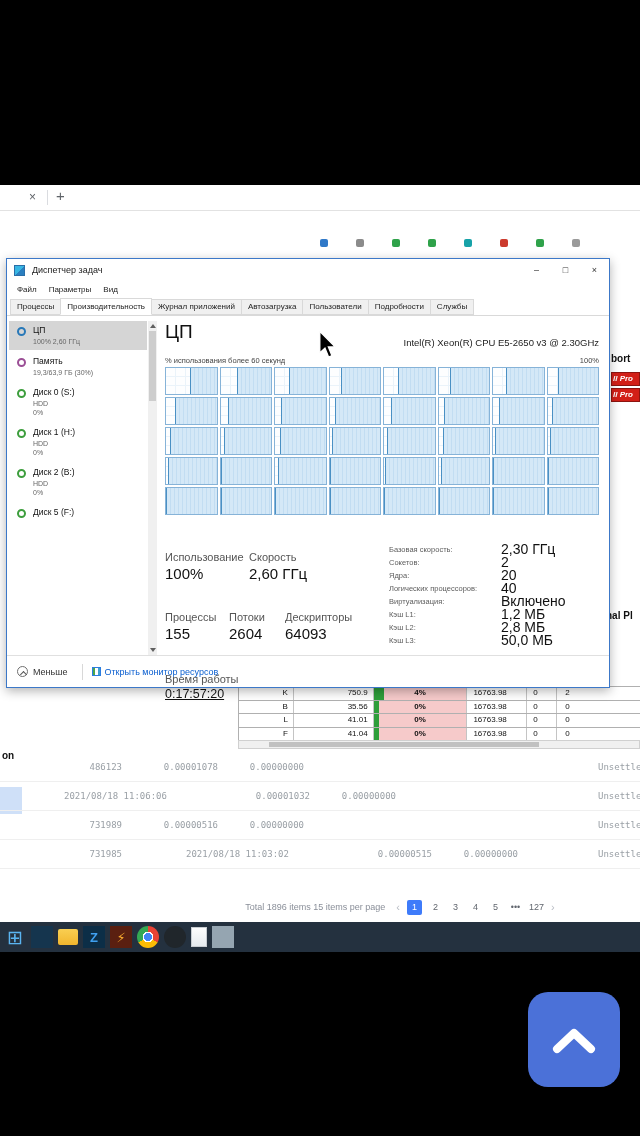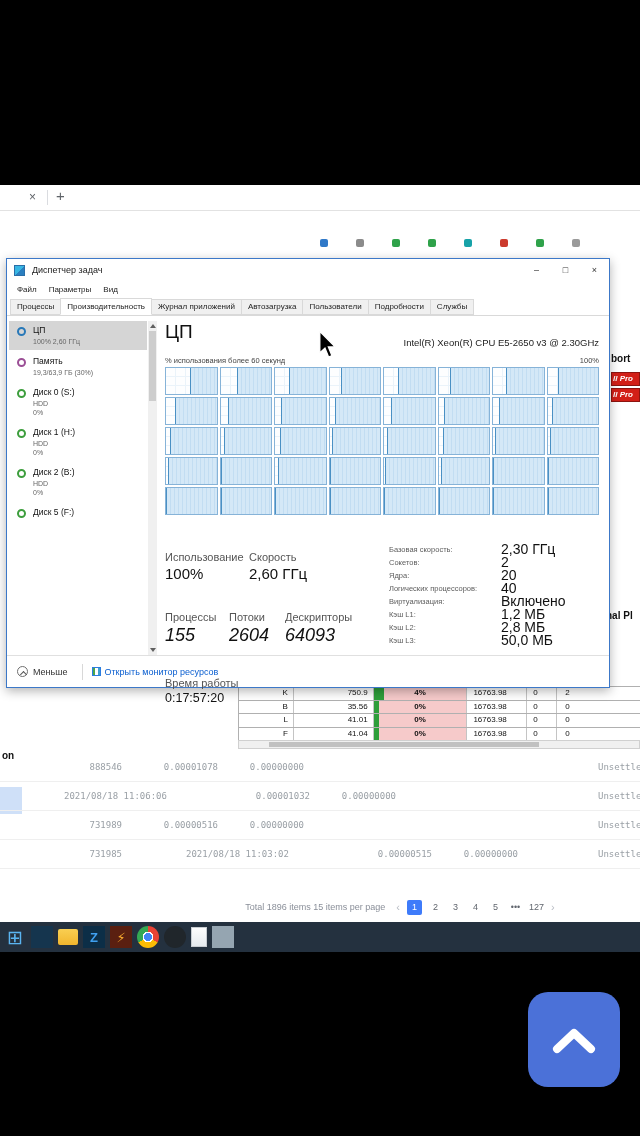--- a/index.html
+++ b/index.html
@@ -71,23 +71,23 @@
 
   
   .stats { position:absolute; top:272px; left:158px; width:215px; }
   .stat-row { display:flex; }
   .stat-cell .s-label { display:block; font-size:11px; color:#555; margin-bottom:2px;margin-top:20px; }
   .stat-cell .s-value { display:block; color:#111; }
   .row-primary .stat-cell { width:84px; }
   .row-primary .s-value { font-size:15px; }
   .row-counters { margin-top:9px; }
   .row-counters .stat-cell:nth-child(1){ width:64px; } .row-counters .stat-cell:nth-child(2){ width:56px; }
-  .row-counters .s-value { font-size:18px;font-style:italic; }
+  .row-counters .s-value { font-size:15px; }
   .row-uptime { margin-top:11px; }
-  .row-uptime .s-value { font-size:12.5px; }
+  .row-uptime .s-value { font-size:12.5px;text-decoration:underline; }
   .details { position:absolute; top:284px; left:382px; width:210px; }
   .detail-row { display:flex; line-height:13px; }
   .d-label { width:112px; font-size:7.5px; color:#5c5c5c; }
   .d-value { font-size:14px; color:#111; }
 
   
   .tm-footer { position:absolute; top:396px; left:0; right:0; bottom:0; border-top:1px solid #e0e0e0; display:flex; align-items:center; }
   .less-btn { display:flex; align-items:center; gap:5px; margin-left:10px; }
   .circle-chev { width:11px; height:11px; border:1px solid #6f6f6f; border-radius:50%; position:relative; }
   .circle-chev::before { content:""; position:absolute; left:3px; top:4.5px; width:4px; height:4px;
@@ -644,21 +644,21 @@
 
   </div>
   <div class="h-scrollbar">
     <span class="h-thumb"></span>
   </div>
 
   
   <div class="records">
 
       <div class="rec-row">
-        <span class="rec-id">888546</span>
+        <span class="rec-id">486123</span>
         <span class="rec-v1">0.00001078</span>
         <span class="rec-v2">0.00000000</span>
         <span class="rec-status">Unsettlem</span>
       </div>
 
       <div class="rec-row">
         <span class="rec-time">2021/08/18 11:06:06</span>
         <span class="rec-v1">0.00001032</span>
         <span class="rec-v2">0.00000000</span>
         <span class="rec-status">Unsettlem</span>

